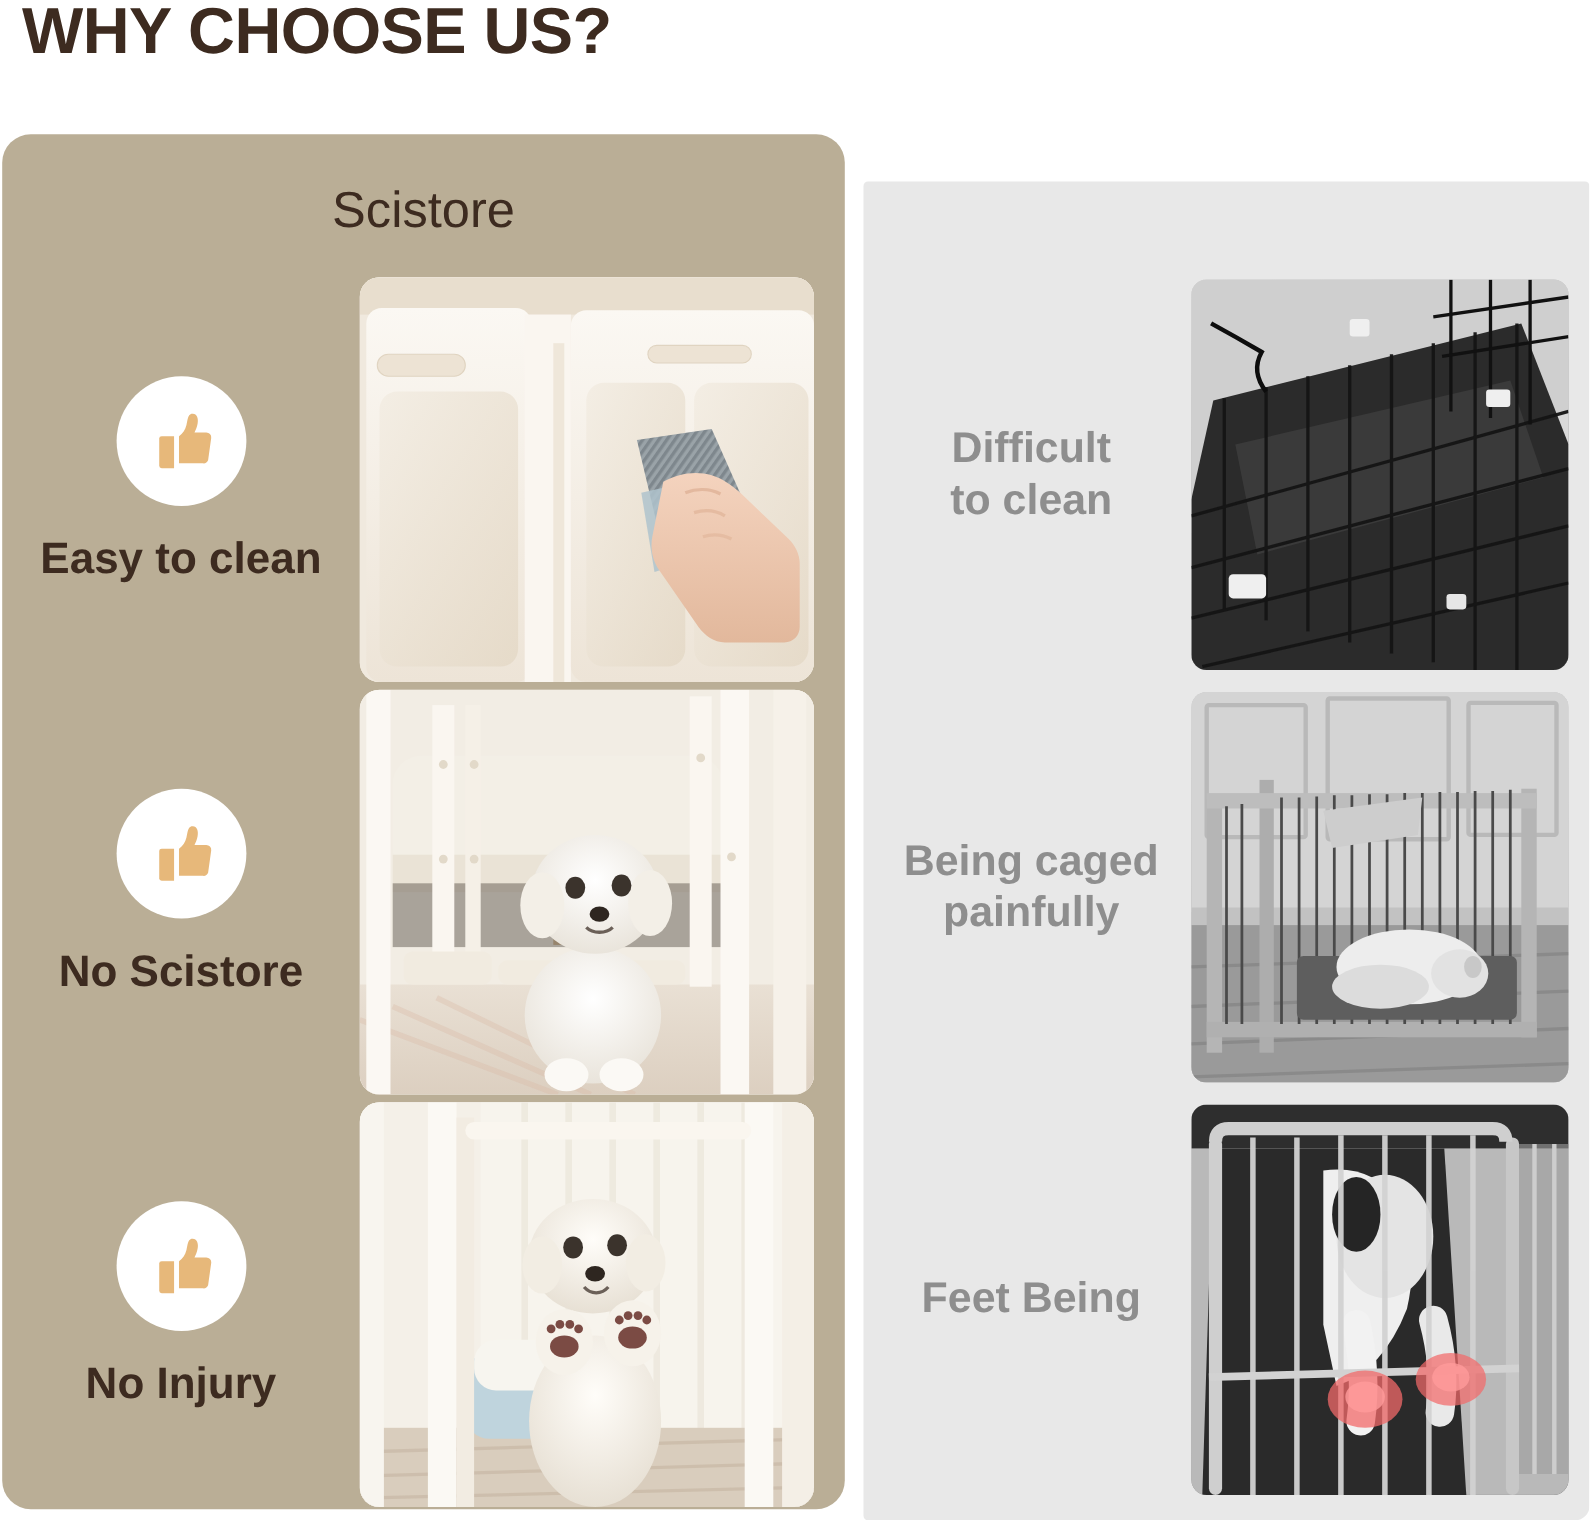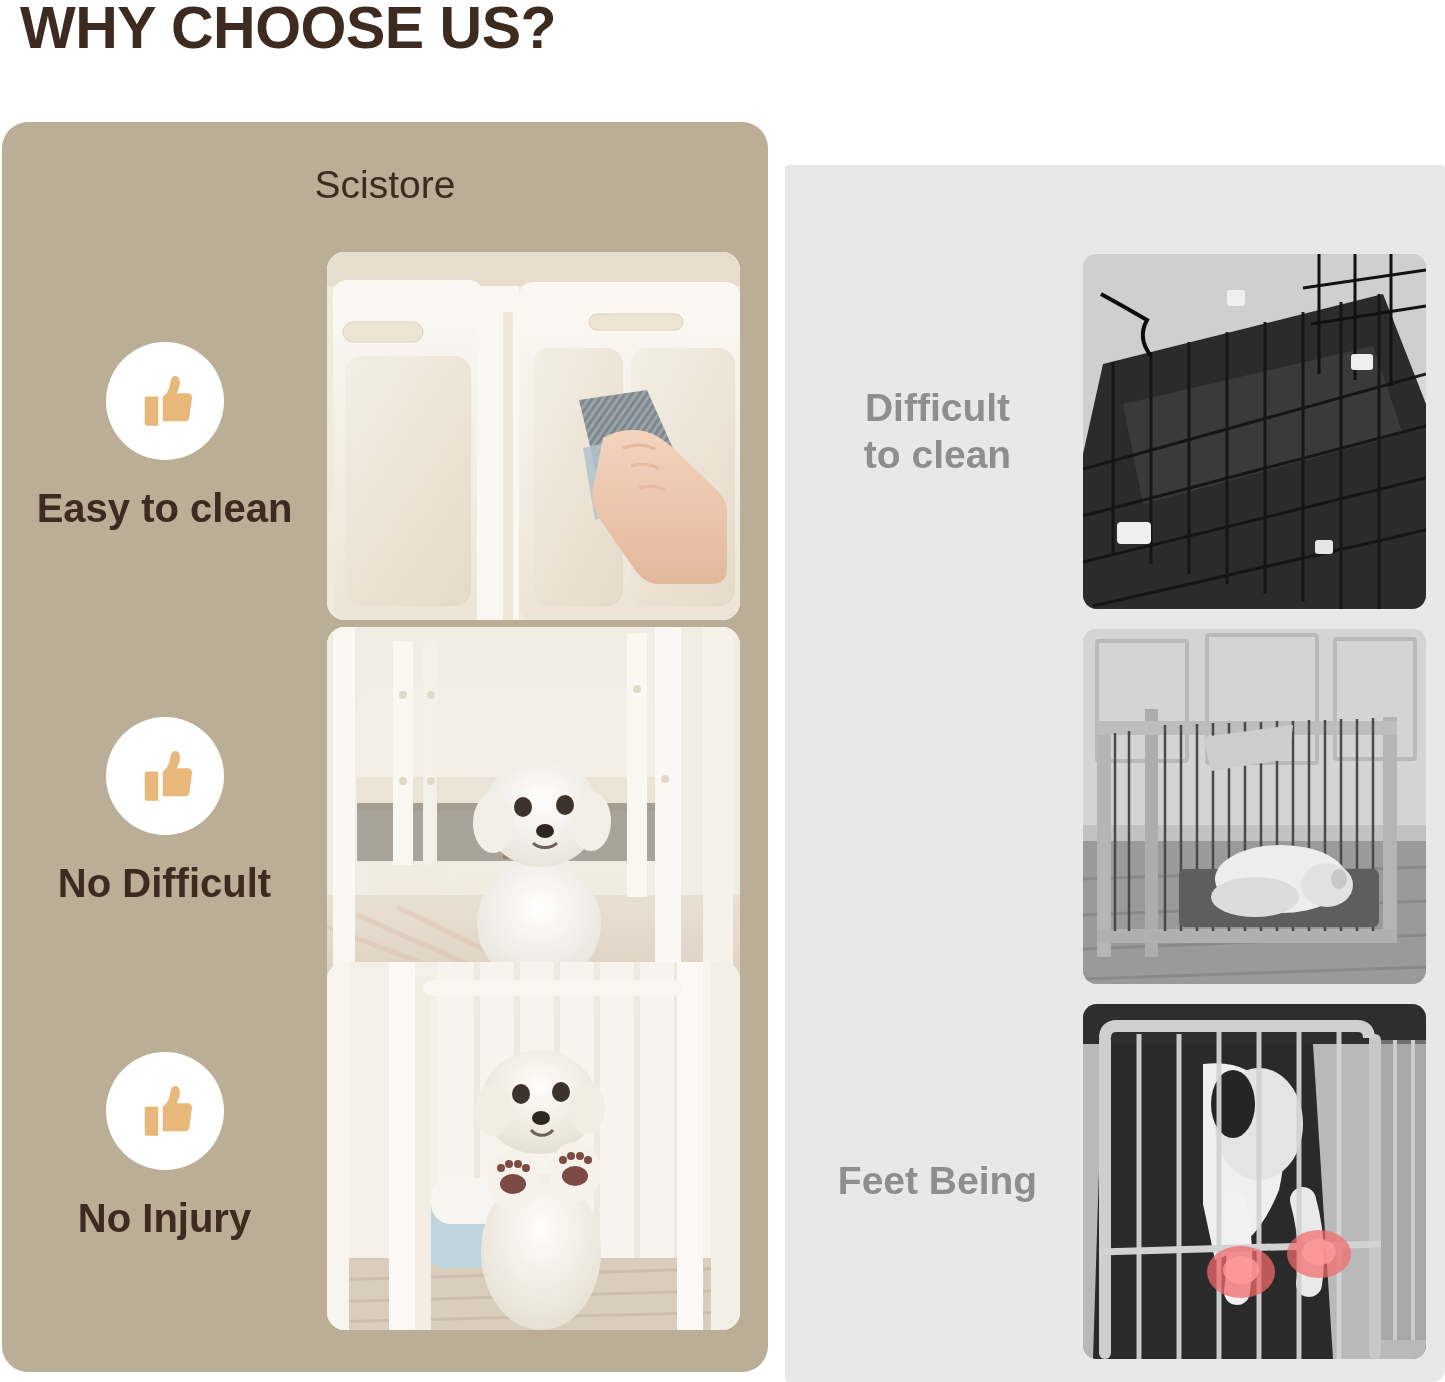--- a/index.html
+++ b/index.html
@@ -53,36 +53,36 @@
     background: #E8E8E8;
     border-radius: 4px;
   }
 
   #brand-label {
     position: absolute;
     left: 2px;
     top: 163px;
     width: 766px;
     text-align: center;
-    font-size: 39px;
+    font-size: 46px;
     font-weight: normal;
     color: #3D2B20;
     letter-spacing: 0px;
   }
 
   
   .pro-row {
     position: absolute;
     left: 2px;
     width: 766px;
     height: 375px;
   }
   .pro-row.r1 { top: 252px; }
   .pro-row.r2 { top: 627px; }
-  .pro-row.r3 { top: 962px; }
+  .pro-row.r3 { top: 1002px; }
 
   .pro-caption {
     position: absolute;
     left: 0px;
     top: 0px;
     width: 325px;
     height: 368px;
     display: flex;
     flex-direction: column;
     align-items: center;
@@ -250,21 +250,21 @@
   </div>
 
   <div class="pro-row r2">
     <div class="pro-caption">
       <div class="thumb-badge">
         <svg width="72" height="72" viewBox="0 0 64 64" aria-hidden="true">
           <path d="M16 28h10v26H16a2 2 0 0 1-2-2V30a2 2 0 0 1 2-2z" fill="#E7B87A"></path>
           <path d="M30 28c3-2 5-5 6-9 1-4 1-8 4-9 4-1 6 3 5 8-.5 3-1.5 5-2.5 7H52a4 4 0 0 1 4 4.5l-2.5 18A4 4 0 0 1 49.5 50H30z" fill="#E7B87A"></path>
         </svg>
       </div>
-      <div class="pro-label">No Difficult</div>
+      <div class="pro-label">No Scistore</div>
     </div>
     <div class="photo pro-photo">
       <div class="photo-inner scene-pen">
         <svg width="413" height="368" viewBox="0 0 413 368" aria-hidden="true">
           <defs>
             <linearGradient id="floorG" x1="0" y1="0" x2="0" y2="1">
               <stop offset="0" stop-color="#E9E0D4"></stop>
                 <stop offset="1" stop-color="#DCCFC0"></stop>
             </linearGradient>
             <radialGradient id="furG" cx="0.5" cy="0.38" r="0.62">
@@ -440,20 +440,26 @@
           <rect x="34" y="268" width="34" height="22" rx="4" fill="#efefef"></rect>
           <rect x="144" y="36" width="18" height="16" rx="3" fill="#efefef"></rect>
           <rect x="268" y="100" width="22" height="16" rx="3" fill="#efefef"></rect>
           <rect x="232" y="286" width="18" height="14" rx="3" fill="#e6e6e6"></rect>
         </svg>
       </div>
     </div>
   </div>
 
   <div class="con-row r2">
+    <div class="con-caption">
+      <div class="con-label">
+        <span>Being caged</span><br>
+        <span>painfully</span>
+      </div>
+    </div>
     <div class="photo con-photo">
       <div class="photo-inner scene-room">
         <svg width="343" height="355" viewBox="0 0 343 355" aria-hidden="true">
           <rect width="343" height="355" fill="#cfcfcf"></rect>
 
           <rect x="0" y="0" width="343" height="200" fill="#d4d4d4"></rect>
           <g fill="none" stroke="#b9b9b9" stroke-width="4">
             <rect x="14" y="12" width="90" height="120" rx="2"></rect>
             <rect x="124" y="6" width="110" height="128" rx="2"></rect>
             <rect x="252" y="10" width="80" height="120" rx="2"></rect>

